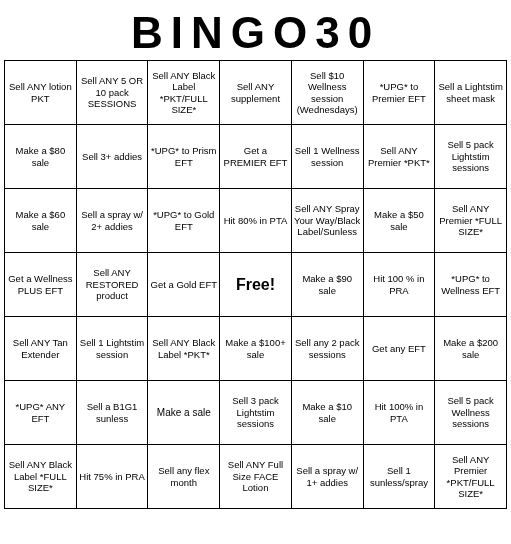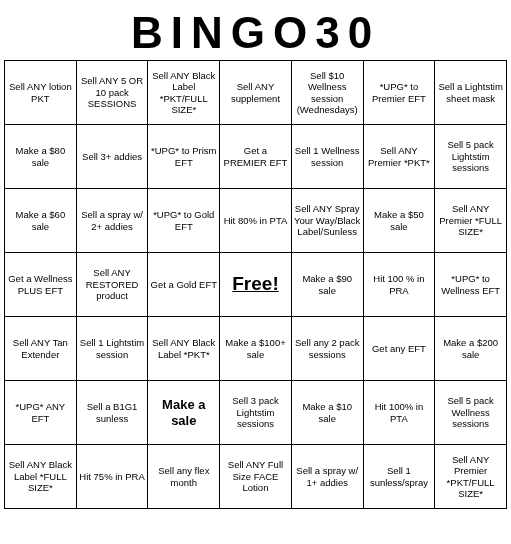--- a/index.html
+++ b/index.html
@@ -41,27 +41,26 @@
       padding: 2px 2px;
       display: flex;
       align-items: center;
       justify-content: center;
       line-height: 1.2;
       min-height: 64px;
       word-break: break-word;
       hyphens: auto;
     }
     .bingo-cell.free {
-      font-size: 19px;
+      font-size: 16px;
       font-weight: bold;
-      text-decoration: underline;
     }
     .bingo-cell.big-text {
-      font-size: 13px;
-      font-weight: bold;
+      font-size: 10px;
+      font-weight: normal;
     }
   </style>
 </head>
 <body>
 
 <div class="bingo-container">
   <div class="bingo-title">
     <span>B</span>
     <span>I</span>
     <span>N</span>

